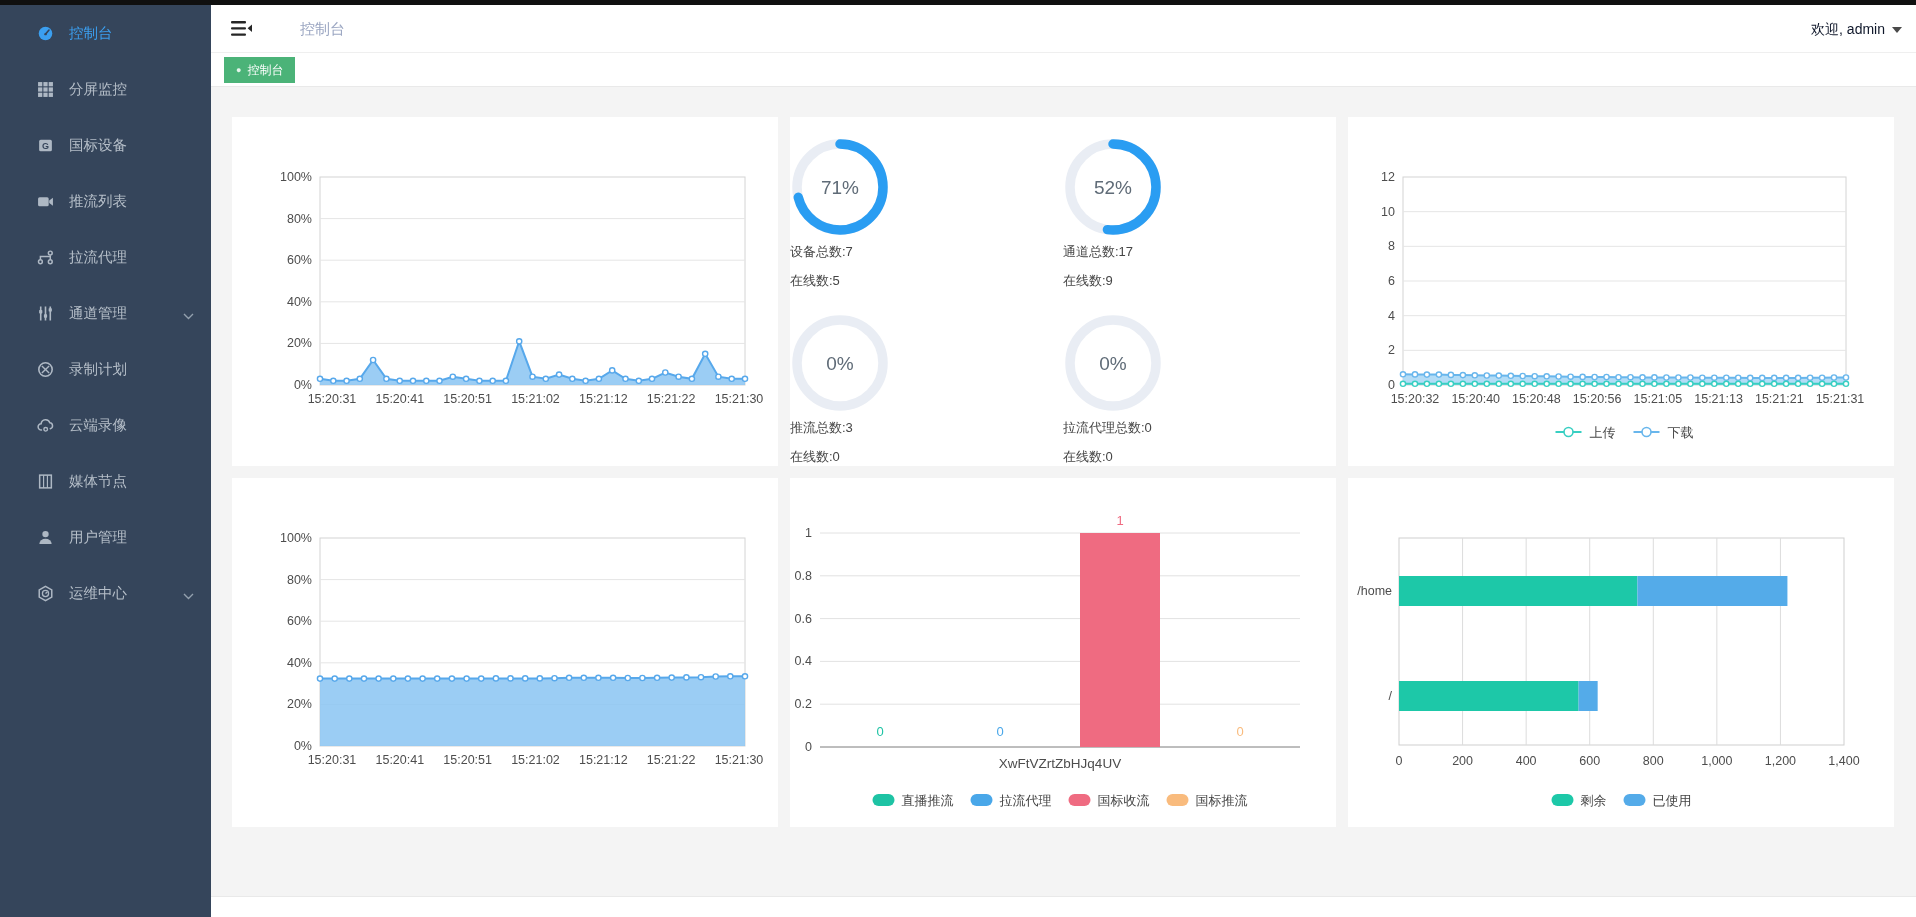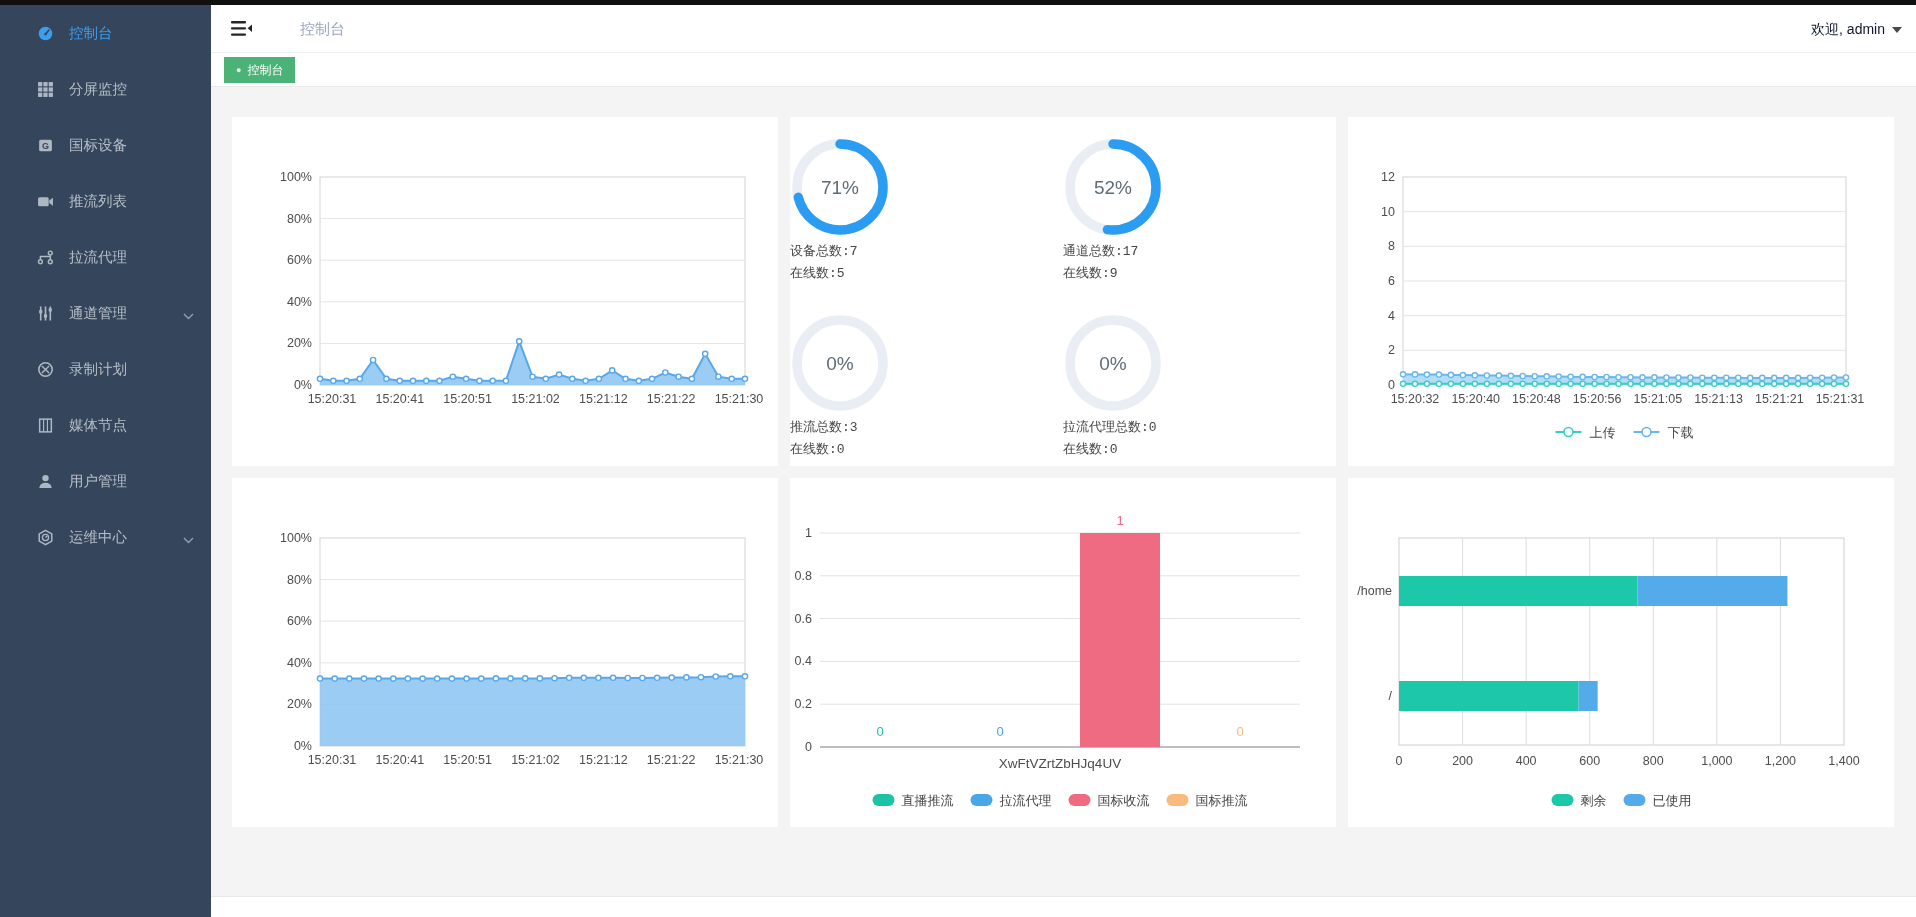--- a/index.html
+++ b/index.html
@@ -33,22 +33,22 @@
   
   .content { position:absolute; left:211px; top:87px; width:1705px; height:809px; background:#f4f4f4; }
   .grid { position:absolute; left:21px; top:30px; display:grid;
     grid-template-columns:546px 546px 546px; grid-template-rows:349px 349px; gap:12px; }
   .card { background:#fff; position:relative; }
   .card svg.chart { position:absolute; left:0; top:0; }
   
   .gauge-grid { position:absolute; inset:0; display:flex; flex-wrap:wrap; padding-top:20px; }
   .gauge-cell { width:50%; height:176px; text-align:left; }
   .gauge-cell svg { width:100px; height:100px; }
-  .gauge-line { font-size:13px; color:#454545; line-height:16.5px; margin-top:3px;font-family:Liberation Mono, monospace; }
-  .gauge-line + .gauge-line { margin-top:5px; }
+  .gauge-line { font-size:13px; color:#454545; line-height:16.5px; margin-top:3px; }
+  .gauge-line + .gauge-line { margin-top:12px; }
   .footer { position:absolute; left:211px; top:896px; width:1705px; height:21px; background:#fff;
     border-top:1px solid #e9e9e9; }
 </style>
 </head>
 <body>
 
 <div class="topbar"></div>
 
 <div class="sidebar">
   <ul>
@@ -128,20 +128,29 @@
           </svg></span>
       </li>
       <li>
         <span class="micon">
           <svg viewBox="0 0 16 16">
             <circle cx="8" cy="8" r="6.3" fill="none" stroke="currentColor" stroke-width="1.5"></circle>
             <path d="M4.6 4.6 L11.4 11.4 M11.4 4.6 L4.6 11.4" stroke="currentColor" stroke-width="1.3"></path>
           </svg>
         </span>
         <span>录制计划</span>
+      </li>
+      <li>
+        <span class="micon">
+          <svg viewBox="0 0 16 16">
+            <path d="M4.2 12.3 a3 3 0 0 1 -0.3 -6 a4.2 4.2 0 0 1 8.2 -0.8 a2.8 2.8 0 0 1 0.4 5.5" fill="none" stroke="currentColor" stroke-width="1.4" stroke-linecap="round"></path>
+            <circle cx="8.2" cy="11.6" r="1.7" fill="none" stroke="currentColor" stroke-width="1.3"></circle>
+          </svg>
+        </span>
+        <span>云端录像</span>
       </li>
       <li>
         <span class="micon">
           <svg viewBox="0 0 16 16">
             <rect x="2.5" y="2" width="11" height="12" fill="none" stroke="currentColor" stroke-width="1.4"></rect>
             <path d="M6.2 2 v12 M9.8 2 v12" stroke="currentColor" stroke-width="1.1"></path>
           </svg>
         </span>
         <span>媒体节点</span>
       </li>

